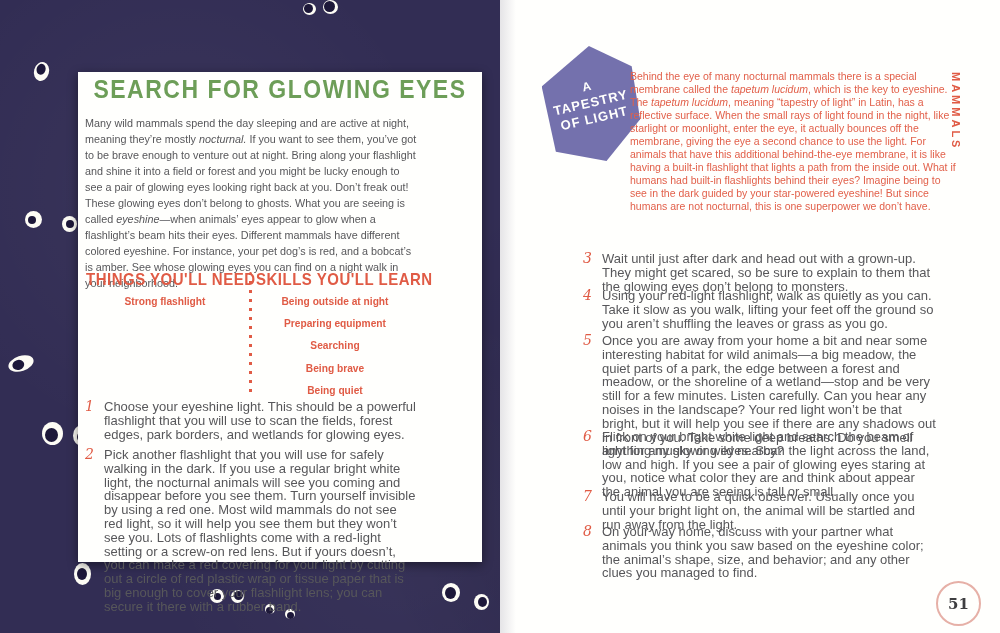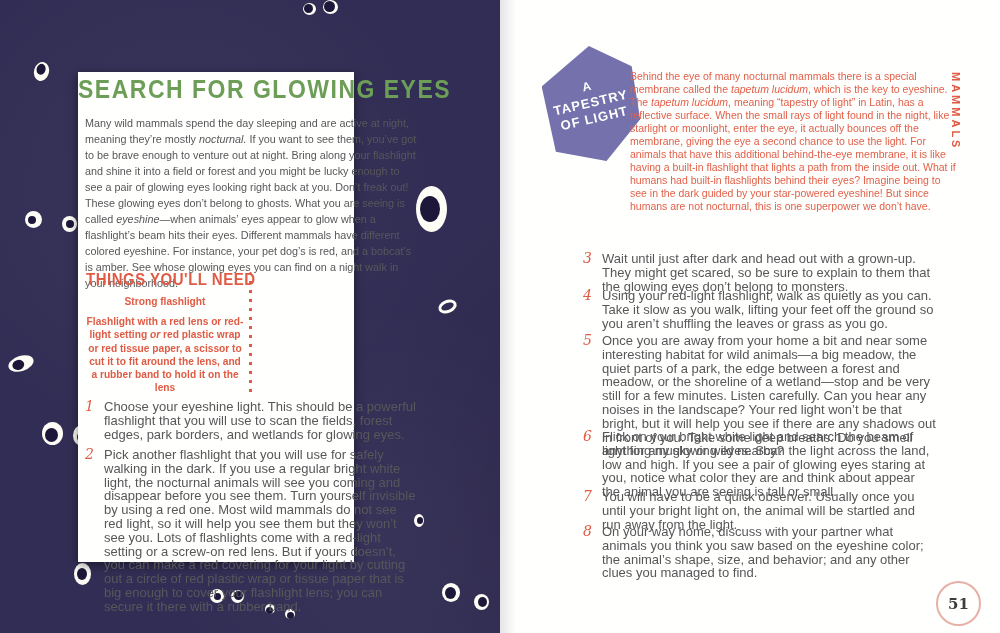--- a/index.html
+++ b/index.html
@@ -21,21 +21,21 @@
   }
 
   
   .eye{ position:absolute; background:#fdfcf5; border-radius:50%;
         display:flex; align-items:center; justify-content:center; z-index:1; }
   .pupil{ background:#1d1839; border-radius:50%; }
   .ring{ background:transparent; border:3px solid #fdfcf5; }
 
   
   .panel{
-    position:absolute; left:78px; top:72px; width:276px; height:490px;
+    position:absolute; left:78px; top:72px; width:404px; height:490px;
     background:#fffffd; z-index:2; box-shadow:0 3px 10px rgba(0,0,0,.45);
   }
   .panel-title{
     position:absolute; top:4px; left:0; right:0; text-align:center;
     font-size:23px; font-weight:bold; letter-spacing:1.5px; color:#6d9e58;
     transform:scaleY(1.12); white-space:nowrap;
   }
   .intro{
     position:absolute; top:43px; left:7px; width:332px;
     font-size:10.8px; line-height:16px; color:#57575a;
@@ -167,23 +167,30 @@
 
 <div class="panel">
   <div class="panel-title">SEARCH FOR GLOWING EYES</div>
 
   <div class="intro">Many wild mammals spend the day sleeping and are active at night, meaning they’re mostly <em>nocturnal.</em> If you want to see them, you’ve got to be brave enough to venture out at night. Bring along your flashlight and shine it into a field or forest and you might be lucky enough to see a pair of glowing eyes looking right back at you. Don’t freak out! These glowing eyes don’t belong to ghosts. What you are seeing is called <em>eyeshine</em>—when animals’ eyes appear to glow when a flashlight’s beam hits their eyes. Different mammals have different colored eyeshine. For instance, your pet dog’s is red, and a bobcat’s is amber. See whose glowing eyes you can find on a night walk in your neighborhood.</div>
 
   <div class="columns">
     <div class="col col-need">
       <div class="col-heading">THINGS YOU'LL NEED</div>
       <div class="need-item">Strong flashlight</div>
-      <div class="need-item">Flashlight with a red lens or red-light setting <em>or</em> red plastic wrap or red tissue paper, a scissor to cut it to fit around the lens, and a rubber band to hold it on the lens</div>
     </div>
     <div class="col-divider"></div>
+    <div class="col col-skills">
+      <div class="col-heading">SKILLS YOU'LL LEARN</div>
+      <div class="skill-item">Being outside at night</div>
+      <div class="skill-item">Preparing equipment</div>
+      <div class="skill-item">Searching</div>
+      <div class="skill-item">Being brave</div>
+      <div class="skill-item">Being quiet</div>
+    </div>
   </div>
 
   <div class="step" style="left:0;top:328px;width:344px;">
     <span class="step-num">1</span>
     <div class="step-text">Choose your eyeshine light. This should be a powerful flashlight that you will use to scan the fields, forest edges, park borders, and wetlands for glowing eyes.</div>
   </div>
   <div class="step" style="left:0;top:376px;width:344px;">
     <span class="step-num">2</span>
     <div class="step-text">Pick another flashlight that you will use for safely walking in the dark. If you use a regular bright white light, the nocturnal animals will see you coming and disappear before you see them. Turn yourself invisible by using a red one. Most wild mammals do not see red light, so it will help you see them but they won’t see you. Lots of flashlights come with a red-light setting or a screw-on red lens. But if yours doesn’t, you can make a red covering for your light by cutting out a circle of red plastic wrap or tissue paper that is big enough to cover your flashlight lens; you can secure it there with a rubber band.</div>
   </div>

